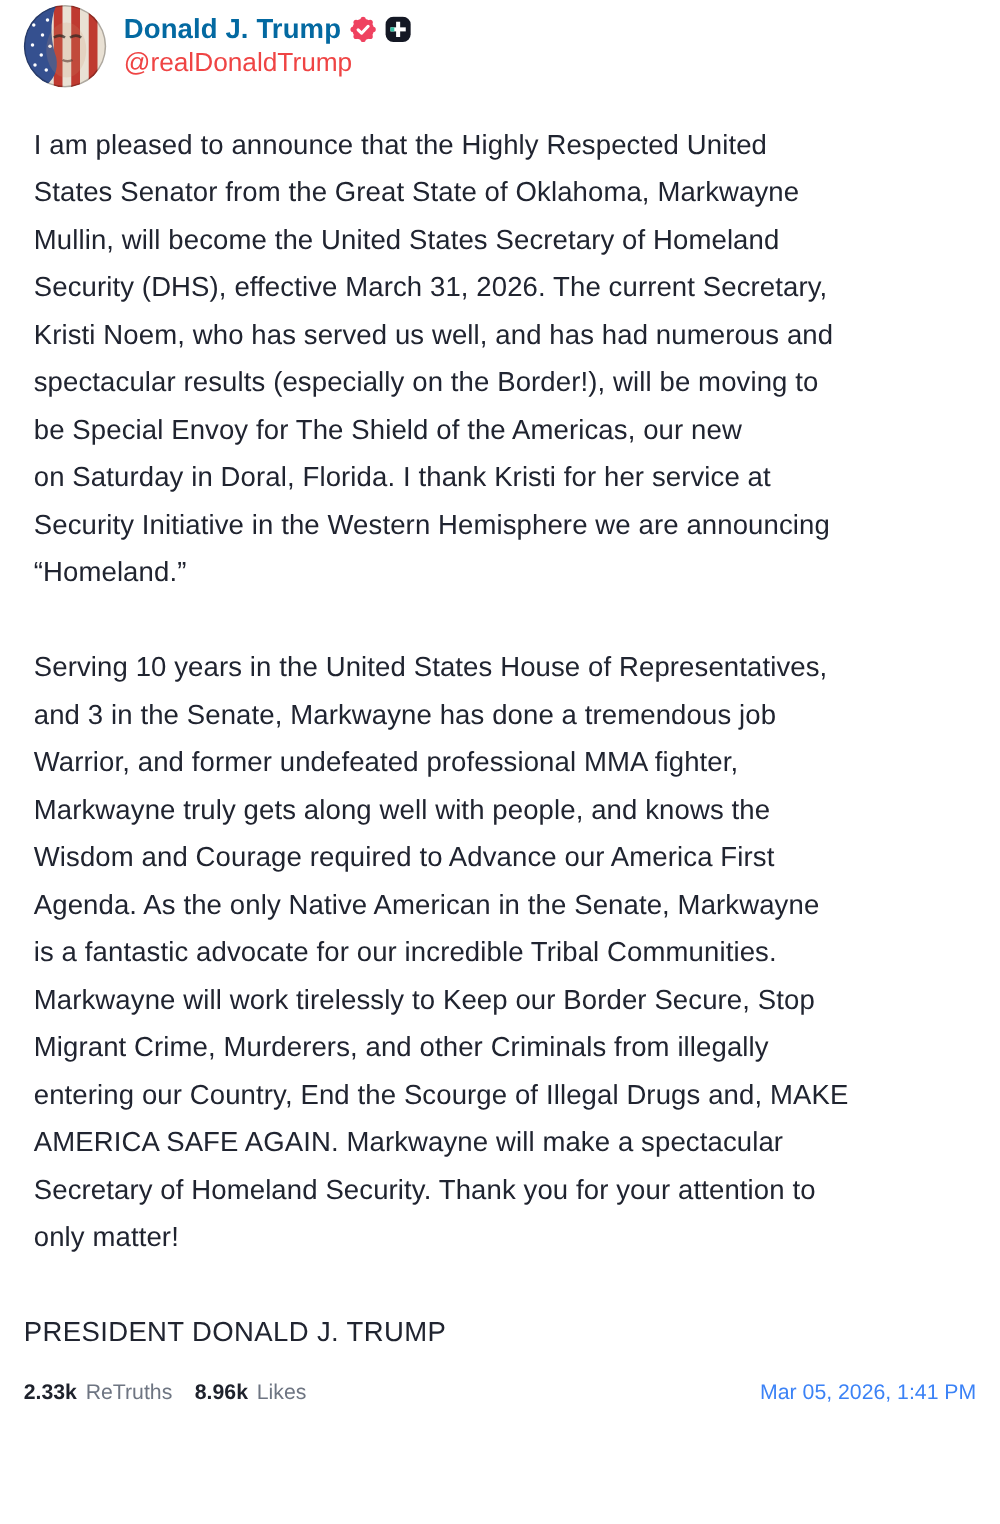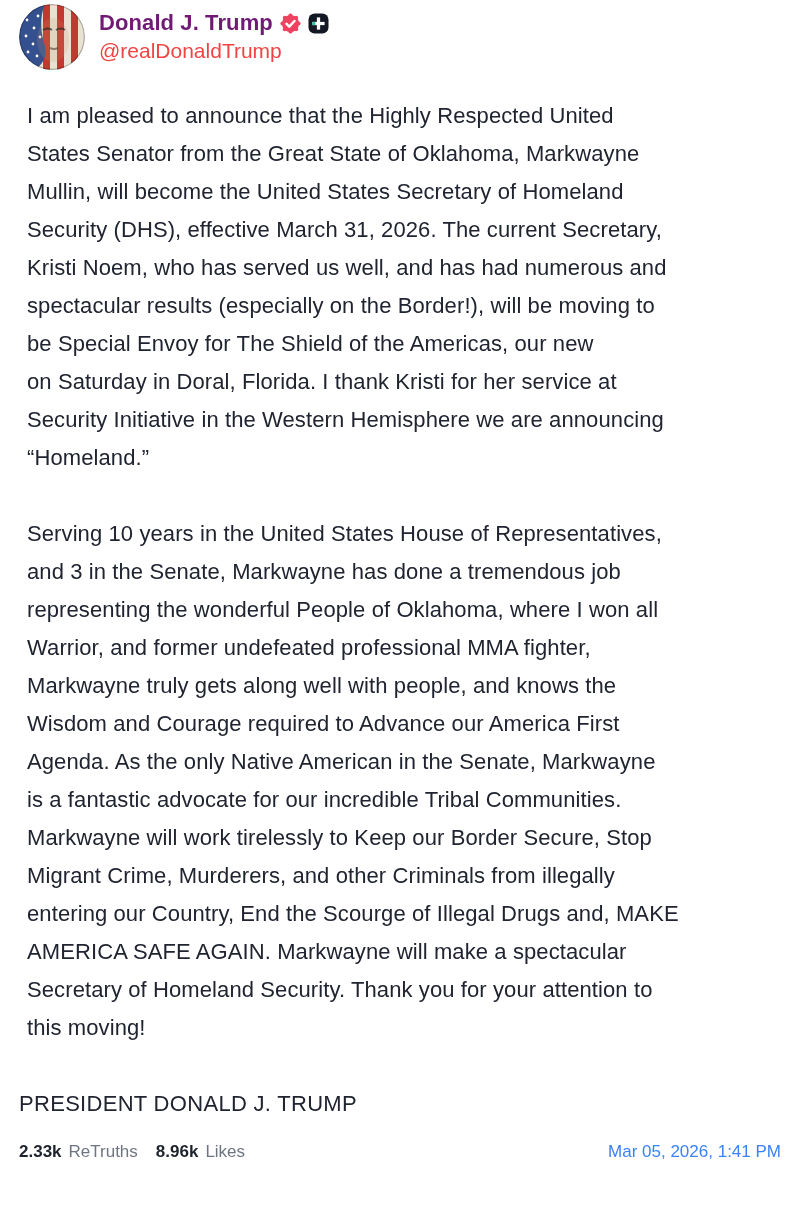--- a/index.html
+++ b/index.html
@@ -16,21 +16,21 @@
   .header{display:flex;align-items:center;height:68px;}
   .avatar{
     width:66px;height:66px;border-radius:50%;
     overflow:hidden;flex:0 0 66px;cursor:pointer;
     box-shadow:inset 0 0 6px rgba(0,0,0,.35);
   }
   .avatar svg{display:block;}
   .header-text{margin-left:14px;display:flex;flex-direction:column;justify-content:center;}
   .name-row{display:flex;align-items:center;gap:7px;}
   .display-name{
-    font-size:22px;font-weight:700;color:#701a75;letter-spacing:.1px;line-height:26px;
+    font-size:22px;font-weight:700;color:#0369a1;letter-spacing:.1px;line-height:26px;
   }
   .badge{width:21px;height:21px;display:inline-block;}
   .handle{
     font-size:21px;color:#ef4444;line-height:26px;margin-top:2px;
   }
 
   
   .post-body{margin-top:26px;}
   .para{margin:0 0 38px 8px;}
   .para:last-child{margin-bottom:0;}
@@ -131,32 +131,31 @@
         <div class="line">Kristi Noem, who has served us well, and has had numerous and</div>
         <div class="line">spectacular results (especially on the Border!), will be moving to</div>
         <div class="line">be Special Envoy for The Shield of the Americas, our new</div>
         <div class="line">on Saturday in Doral, Florida. I thank Kristi for her service at</div>
         <div class="line">Security Initiative in the Western Hemisphere we are announcing</div>
         <div class="line">“Homeland.”</div>
       </div>
       <div class="para">
         <div class="line">Serving 10 years in the United States House of Representatives,</div>
         <div class="line">and 3 in the Senate, Markwayne has done a tremendous job</div>
-        <div class="line">representing the wonderful People of Oklahoma, where I won all</div>
         <div class="line">Warrior, and former undefeated professional MMA fighter,</div>
         <div class="line">Markwayne truly gets along well with people, and knows the</div>
         <div class="line">Wisdom and Courage required to Advance our America First</div>
         <div class="line">Agenda. As the only Native American in the Senate, Markwayne</div>
         <div class="line">is a fantastic advocate for our incredible Tribal Communities.</div>
         <div class="line">Markwayne will work tirelessly to Keep our Border Secure, Stop</div>
         <div class="line">Migrant Crime, Murderers, and other Criminals from illegally</div>
         <div class="line">entering our Country, End the Scourge of Illegal Drugs and, MAKE</div>
         <div class="line">AMERICA SAFE AGAIN. Markwayne will make a spectacular</div>
         <div class="line">Secretary of Homeland Security. Thank you for your attention to</div>
-        <div class="line">this moving!</div>
+        <div class="line">only matter!</div>
       </div>
     </div>
 
   <div class="signature">PRESIDENT DONALD J. TRUMP</div>
 
   <div class="footer">
     <div class="stats">
       <span class="stat">
         <span class="stat-count">2.33k</span>
         <span class="stat-label">ReTruths</span>

